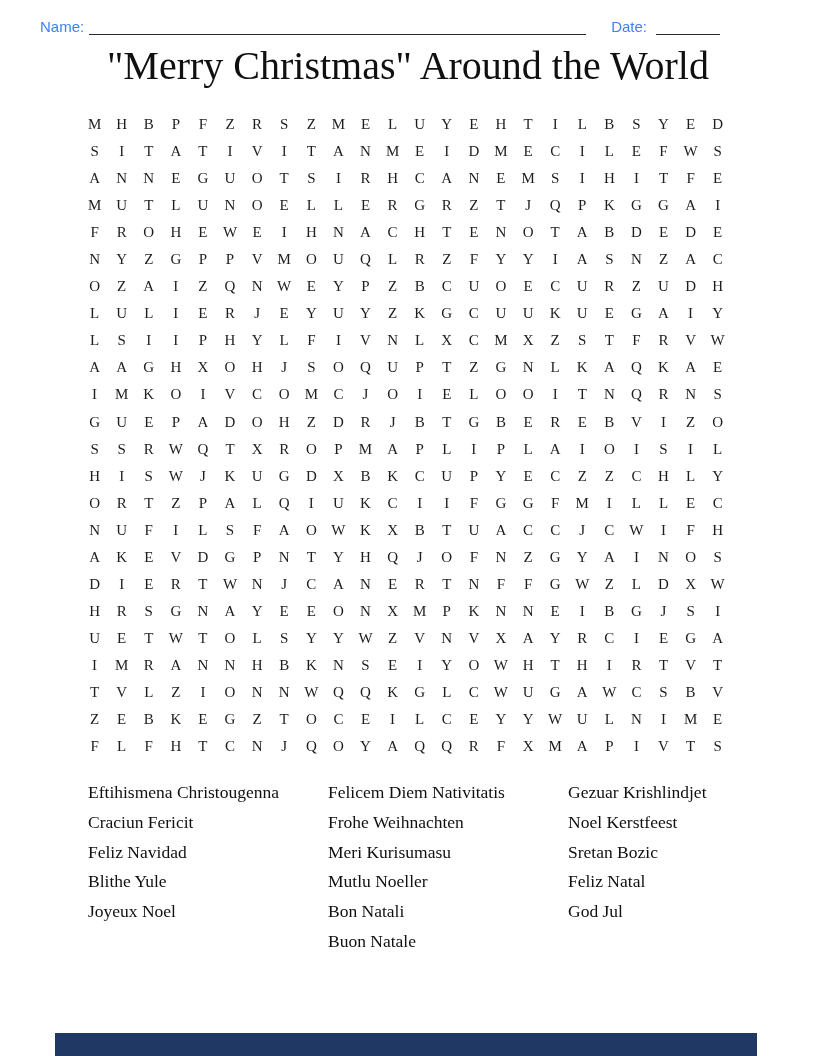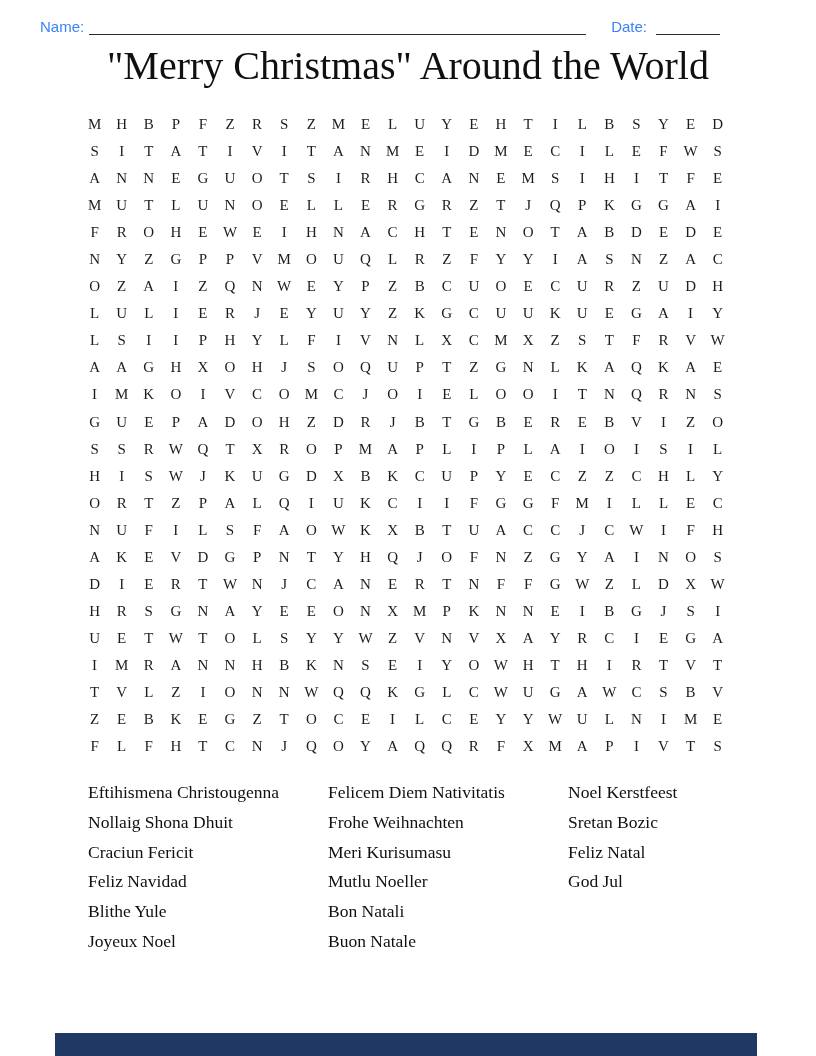--- a/index.html
+++ b/index.html
@@ -684,35 +684,35 @@
     <span class="cell">P</span>
     <span class="cell">I</span>
     <span class="cell">V</span>
     <span class="cell">T</span>
     <span class="cell">S</span>
   </div>
 
 <div class="word-list">
   <div class="word-col">
       <div class="word">Eftihismena Christougenna</div>
-      <div class="word">Nollaig Shona Dhuit</div>
       <div class="word">Craciun Fericit</div>
       <div class="word">Feliz Navidad</div>
       <div class="word">Blithe Yule</div>
       <div class="word">Joyeux Noel</div>
     </div>
   <div class="word-col">
       <div class="word">Felicem Diem Nativitatis</div>
       <div class="word">Frohe Weihnachten</div>
       <div class="word">Meri Kurisumasu</div>
       <div class="word">Mutlu Noeller</div>
       <div class="word">Bon Natali</div>
       <div class="word">Buon Natale</div>
     </div>
   <div class="word-col">
+      <div class="word">Gezuar Krishlindjet</div>
       <div class="word">Noel Kerstfeest</div>
       <div class="word">Sretan Bozic</div>
       <div class="word">Feliz Natal</div>
       <div class="word">God Jul</div>
     </div>
 </div>
 
 <div class="footer-bar" style="background: rgb(31, 56, 100);"></div>
 
 </body></html>

